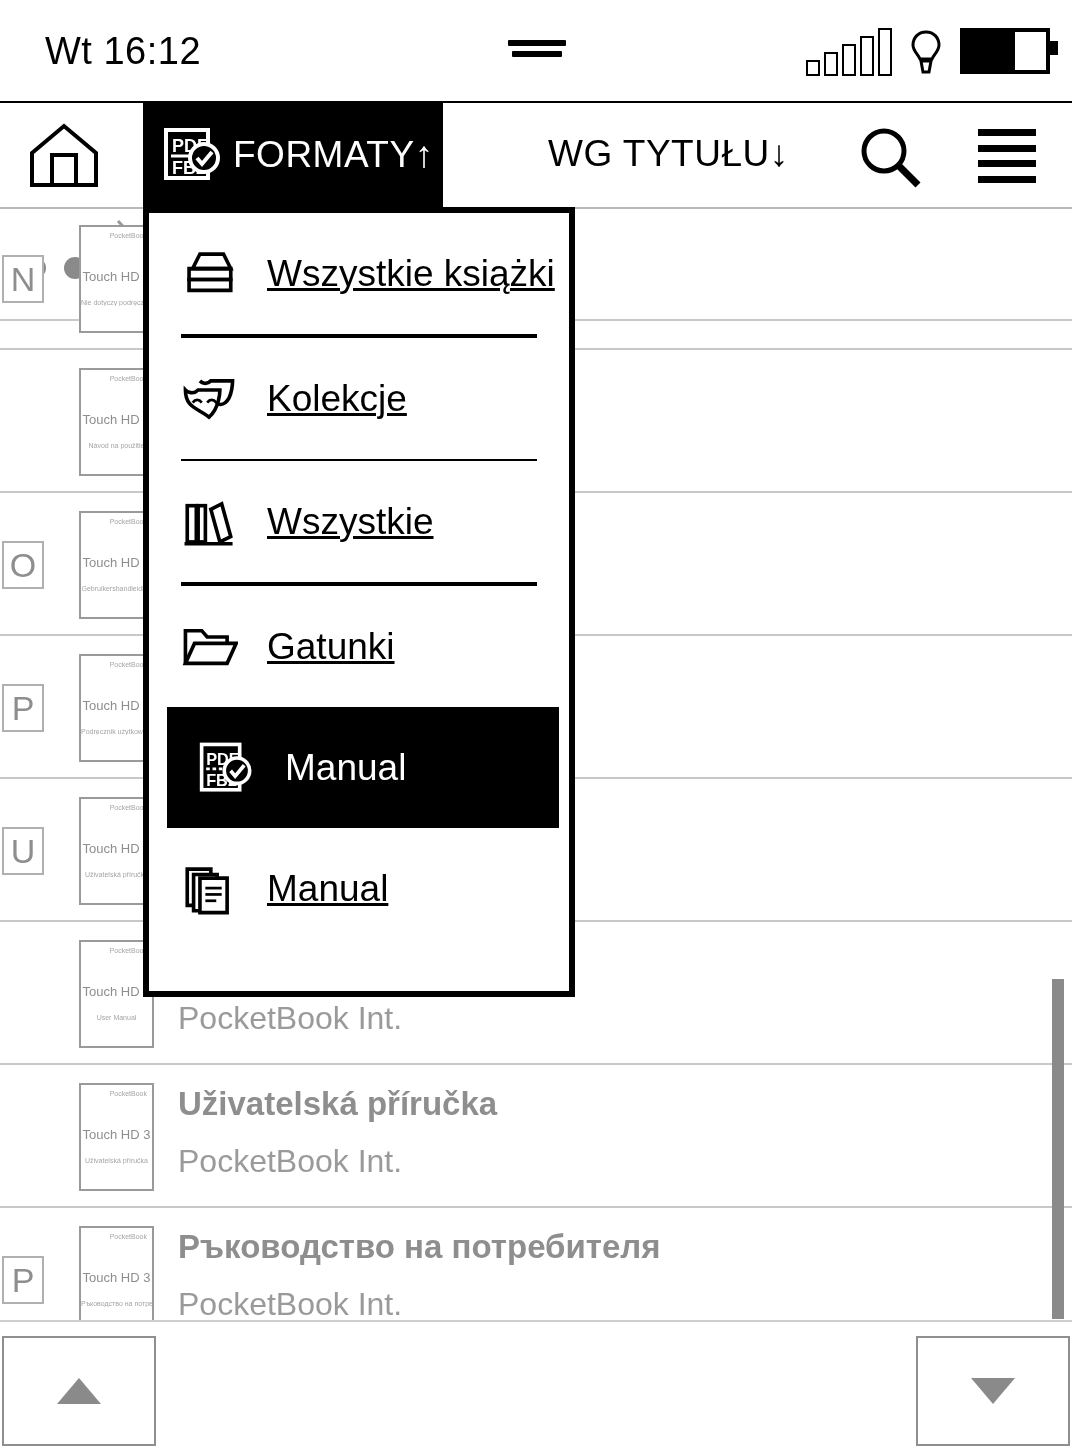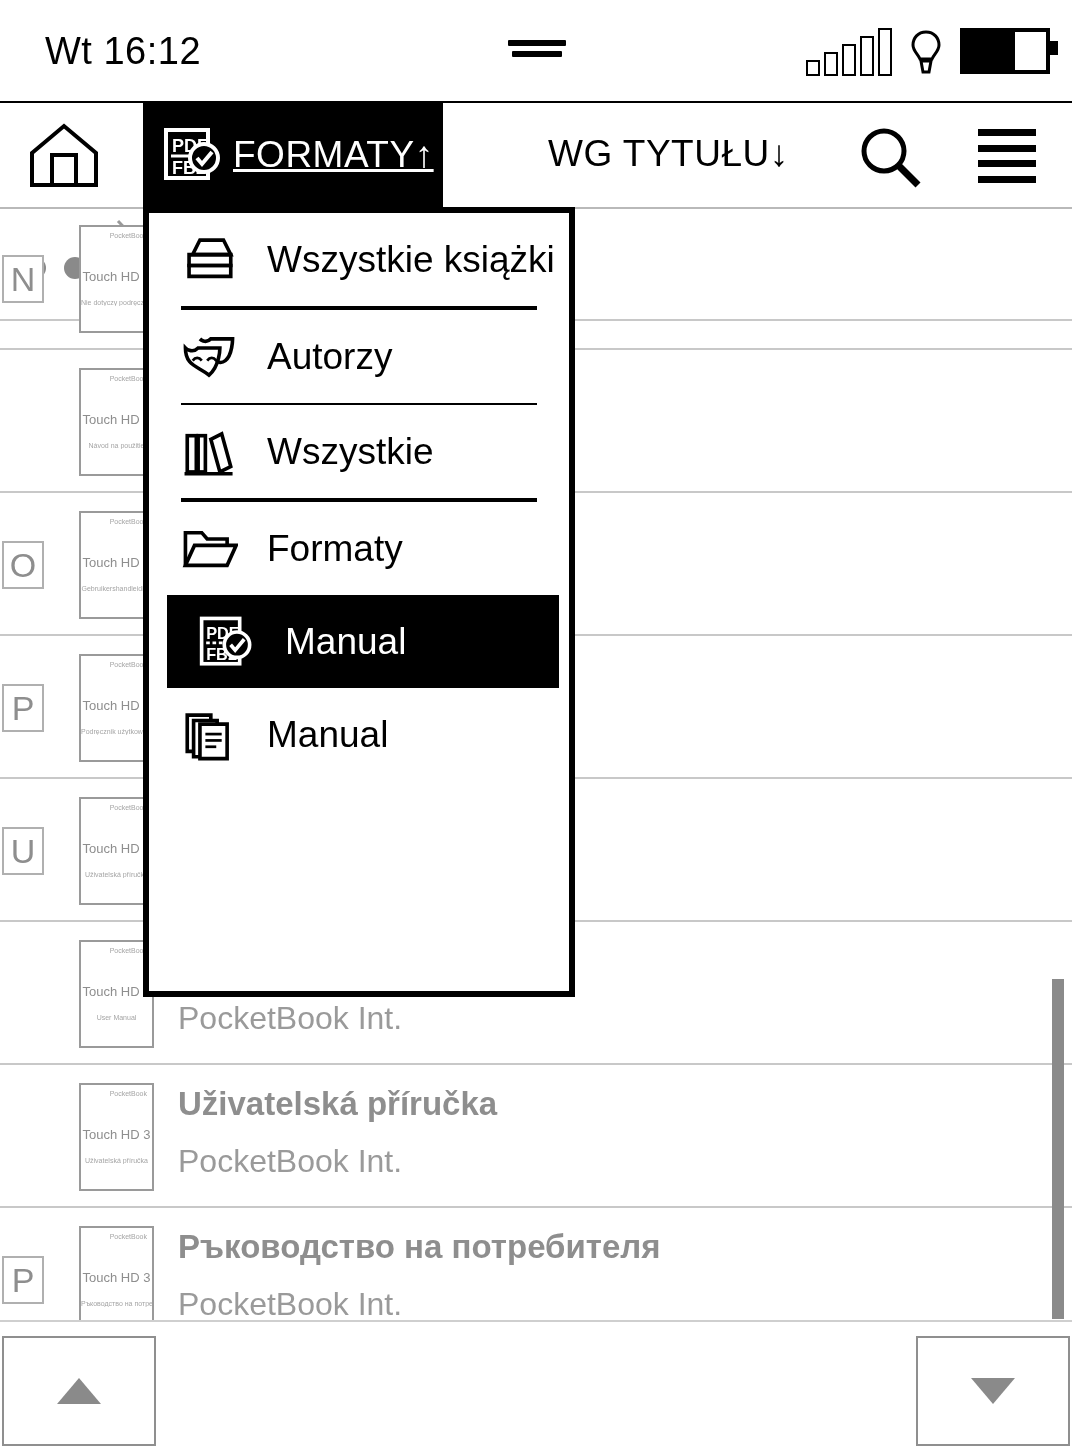--- a/index.html
+++ b/index.html
@@ -54,21 +54,21 @@
   }
   .home-btn{
     position:absolute;left:28px;top:18px;width:72px;height:68px;
     display:flex;align-items:center;justify-content:center;
   }
   .formaty-tab{
     position:absolute;left:143px;top:0px;width:300px;height:104px;
     background:#000;color:#fff;
     display:flex;align-items:center;gap:10px;padding-left:20px;box-sizing:border-box;
   }
-  .formaty-tab .lbl{font-size:37px;letter-spacing:0.5px;text-decoration:underline;}
+  .formaty-tab .lbl{font-size:37px;letter-spacing:0.5px;}
   .pdf-icon{width:60px;height:58px;flex:0 0 auto;}
   .sort-btn{
     position:absolute;left:548px;top:30px;font-size:37px;letter-spacing:0.5px;
     display:flex;align-items:center;
   }
   .search-btn{position:absolute;left:858px;top:22px;width:64px;height:64px;}
   .menu-btn{position:absolute;left:978px;top:26px;width:58px;height:54px;
     display:flex;flex-direction:column;justify-content:space-between;}
   .menu-btn span{display:block;height:7px;background:#000;width:100%;}
 
@@ -121,21 +121,21 @@
   .nav-box.right{right:2px;}
   .tri-up{width:0;height:0;border-left:22px solid transparent;border-right:22px solid transparent;border-bottom:26px solid #8a8a8a;}
   .tri-down{width:0;height:0;border-left:22px solid transparent;border-right:22px solid transparent;border-top:26px solid #8a8a8a;}
 
   
   .dropdown{
     position:absolute;left:143px;top:207px;width:432px;height:790px;
     background:#fff;border:6px solid #000;box-sizing:border-box;z-index:40;
   }
   .menu-item{
-    position:relative;height:93px;display:flex;align-items:center;padding-left:28px;box-sizing:border-box;
+    position:relative;height:121px;display:flex;align-items:center;padding-left:28px;box-sizing:border-box;text-decoration:underline;
   }
   .menu-item .mi-icon{width:64px;height:64px;flex:0 0 auto;display:flex;align-items:center;justify-content:center;}
   .menu-item .mi-label{font-size:37px;margin-left:26px;color:#000;white-space:nowrap;}
   .menu-sep{height:2px;background:#000;margin:0 32px 0 32px;}
   .menu-item.selected{background:#000;margin:0 0 0 18px;width:392px;}
   .menu-item.selected .mi-label{color:#fff;}
   svg{display:block;}
 </style>
 </head>
 <body>
@@ -336,21 +336,21 @@
     <div class="menu-sep"></div>
     <div class="menu-item">
       <span class="mi-icon">
         <svg viewBox="0 0 64 64" width="58" height="58">
           <path d="M22 12 C22 12 28 18 34 12 L58 12 C58 12 58 30 50 36 C46 39 42 38 40 36" fill="none" stroke="#000" stroke-width="4"></path>
           <path d="M6 22 C6 22 13 29 20 22 L44 22 C44 22 44 42 32 52 C20 42 6 42 6 22 Z" fill="none" stroke="#000" stroke-width="4"></path>
           <path d="M14 36 C17 32 21 32 24 36" fill="none" stroke="#000" stroke-width="3"></path>
           <path d="M30 36 C33 32 37 32 40 36" fill="none" stroke="#000" stroke-width="3"></path>
         </svg>
       </span>
-      <span class="mi-label">Autorzy</span>
+      <span class="mi-label">Kolekcje</span>
     </div>
     <div class="menu-sep"></div>
     <div class="menu-item">
       <span class="mi-icon">
         <svg viewBox="0 0 64 64" width="58" height="58">
           <rect x="8" y="14" width="10" height="40" fill="none" stroke="#000" stroke-width="4"></rect>
           <rect x="20" y="14" width="8" height="40" fill="none" stroke="#000" stroke-width="4"></rect>
           <path d="M34 18 L46 12 L56 48 L44 54 Z" fill="none" stroke="#000" stroke-width="4"></path>
           <line x1="5" y1="56" x2="58" y2="56" stroke="#000" stroke-width="4"></line>
         </svg>
@@ -359,21 +359,21 @@
     </div>
     <div class="menu-sep"></div>
     <div class="menu-sep"></div>
     <div class="menu-item">
       <span class="mi-icon">
         <svg viewBox="0 0 64 64" width="58" height="58">
           <path d="M6 50 L6 14 L24 14 L30 21 L52 21 L52 28" fill="none" stroke="#000" stroke-width="4"></path>
           <path d="M6 50 L16 28 L62 28 L52 50 Z" fill="none" stroke="#000" stroke-width="4"></path>
         </svg>
       </span>
-      <span class="mi-label">Formaty</span>
+      <span class="mi-label">Gatunki</span>
     </div>
     <div class="menu-item selected">
       <span class="mi-icon">
         <svg viewBox="0 0 64 60" width="58" height="56">
           <rect x="4" y="4" width="42" height="50" fill="none" stroke="#fff" stroke-width="4"></rect>
           <text x="9" y="27" font-family="Liberation Sans, sans-serif" font-size="18" font-weight="bold" fill="#fff">PDF</text>
           <line x1="9" y1="31" x2="41" y2="31" stroke="#fff" stroke-width="3" stroke-dasharray="4 3"></line>
           <text x="9" y="50" font-family="Liberation Sans, sans-serif" font-size="18" font-weight="bold" fill="#fff">FB2</text>
           <circle cx="43" cy="33" r="14" fill="#000" stroke="#fff" stroke-width="4"></circle>
           <path d="M36 33 L41 39 L51 27" fill="none" stroke="#fff" stroke-width="4"></path>

